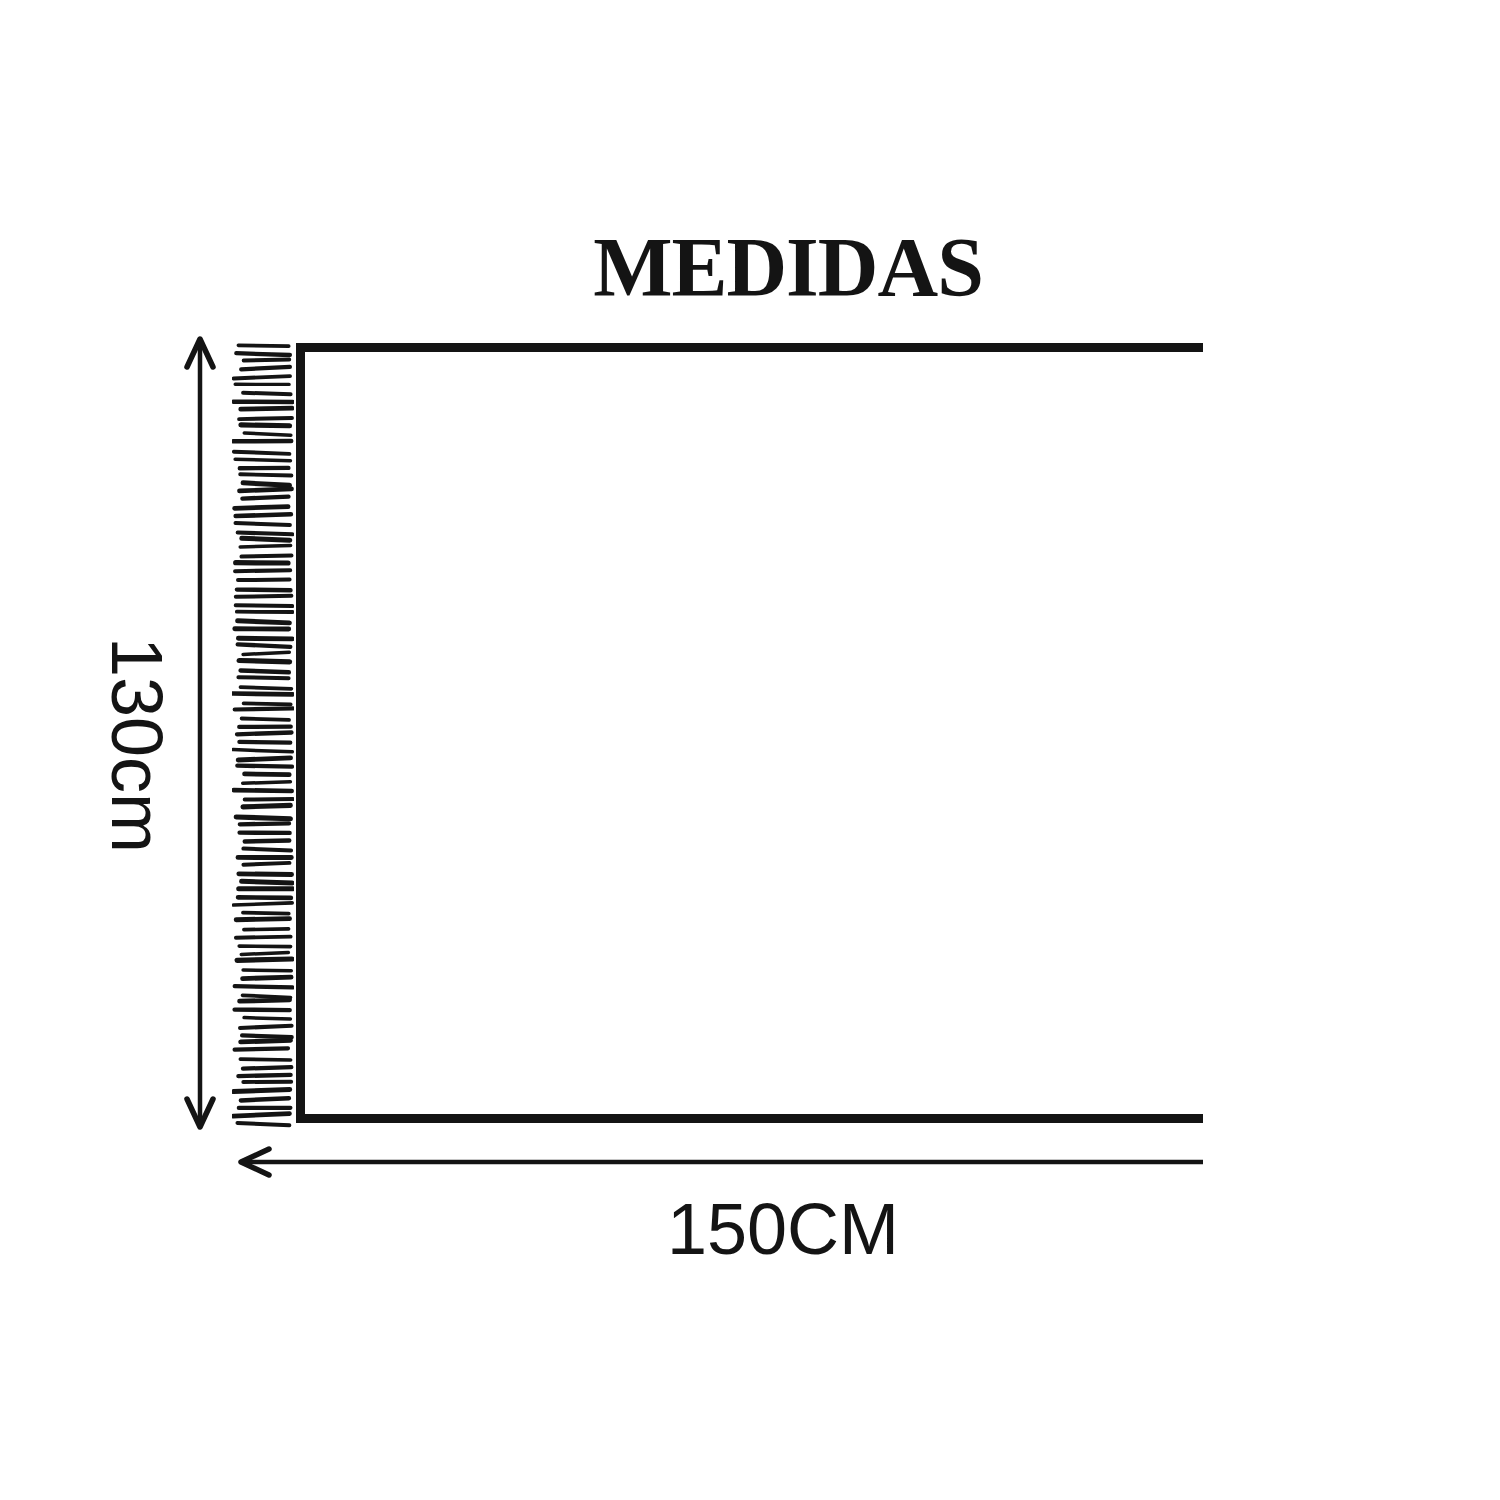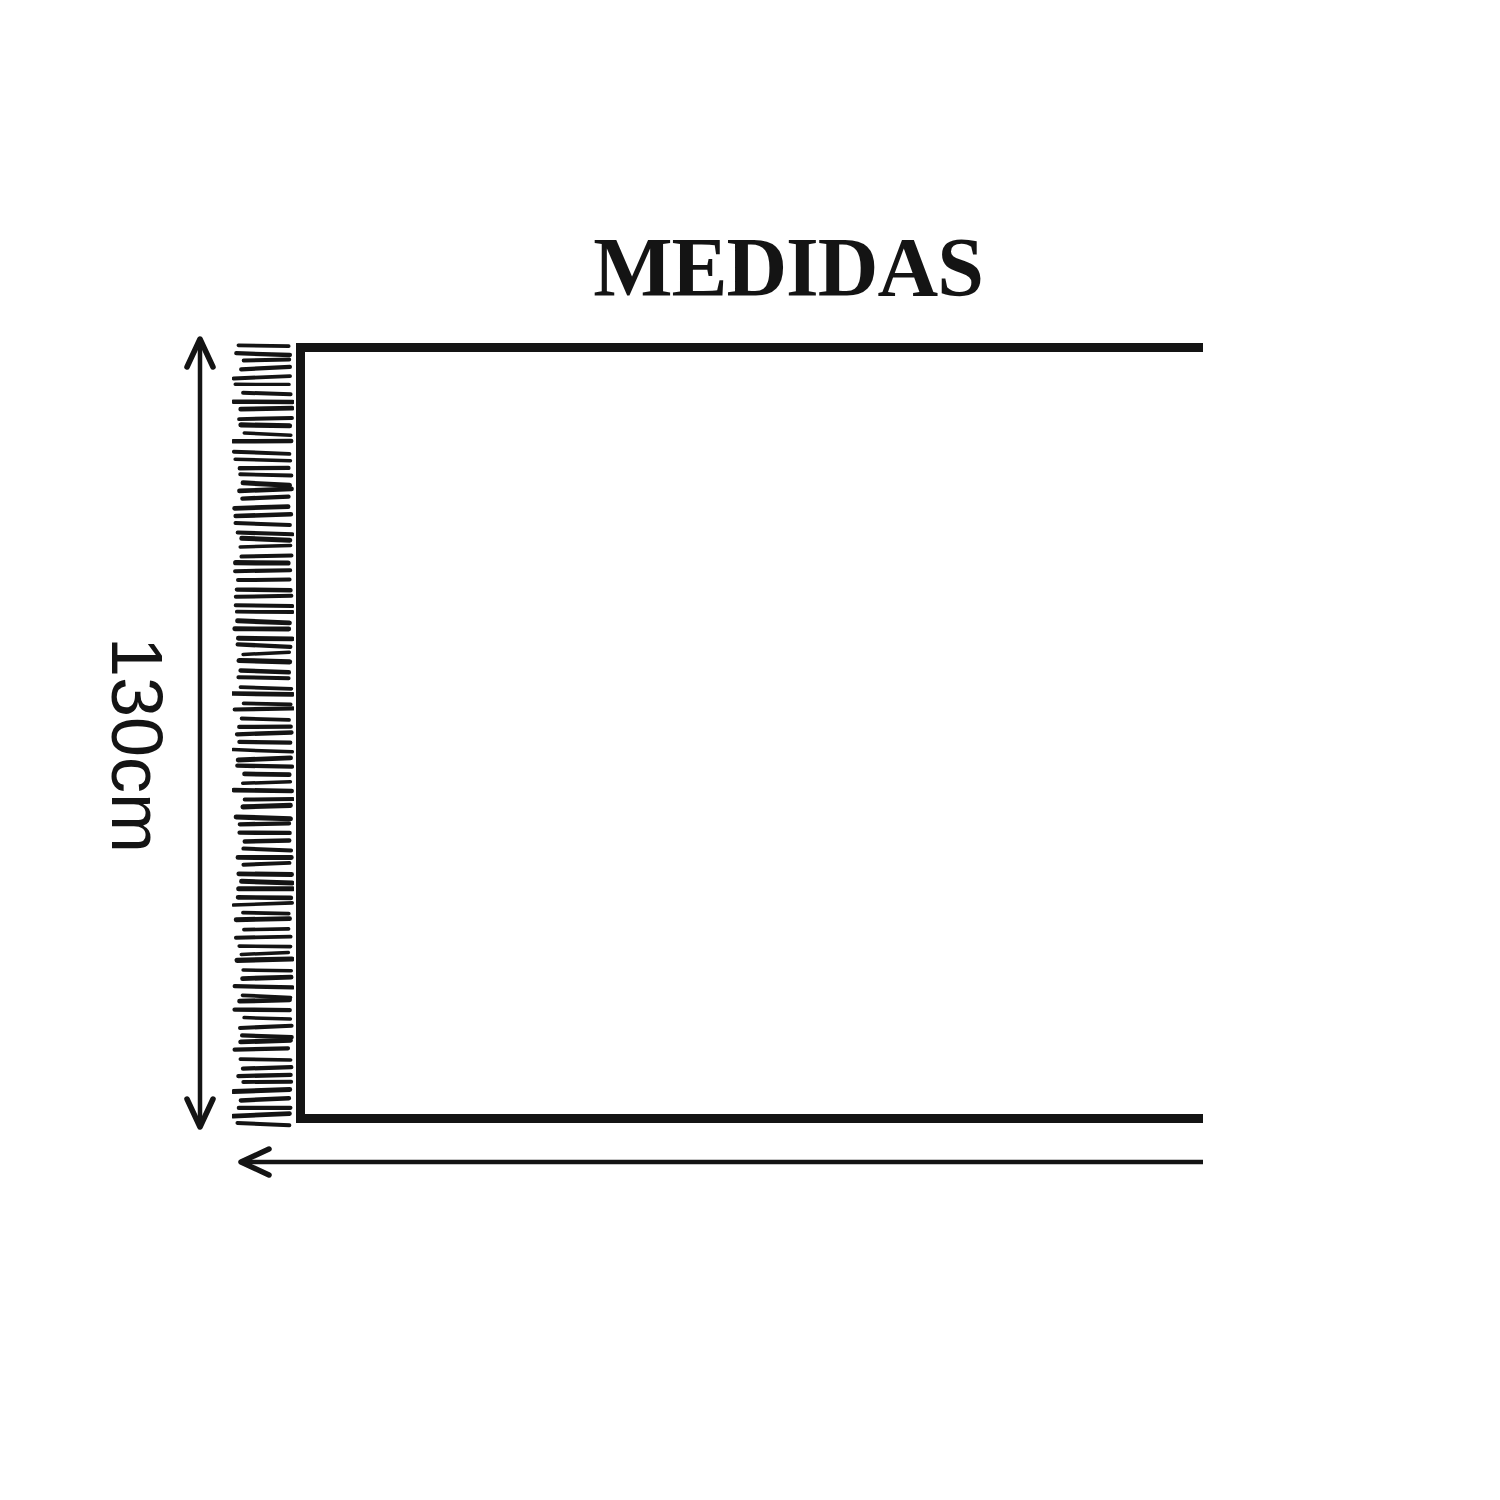--- a/index.html
+++ b/index.html
@@ -304,14 +304,15 @@
     </g>
     <g class="arrow">
       <line x1="244" y1="1162" x2="1318" y2="1162"></line>
       <polyline points="269,1149 241,1162 269,1175"></polyline>
       <polyline points="1293,1149 1321,1162 1293,1175"></polyline>
     </g>
   </svg>
 
   <div class="dim-label height-label">130cm</div>
 
+  <div class="dim-label width-label">150CM</div>
 
 </div>
 
 </body></html>

